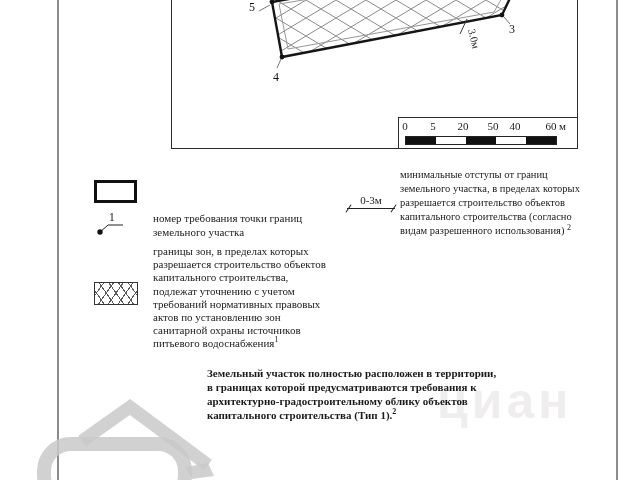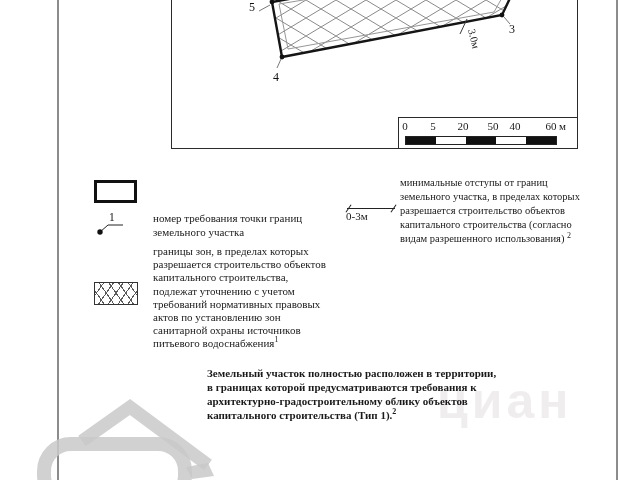--- a/index.html
+++ b/index.html
@@ -23,21 +23,21 @@
   .legend-heading{position:absolute;left:289px;top:155px;font-size:13px;font-weight:bold;}
   .sym-rect{position:absolute;left:94px;top:180px;width:37px;height:17px;
             border:3px solid #111;background:#fff;}
   .sym-point{position:absolute;left:88px;top:204px;}
   .sym-hatch{position:absolute;left:94px;top:282px;width:42px;height:21px;
              border:1px solid #333;background-color:#fff;
              background-image:
                repeating-linear-gradient(55deg,transparent 0 7px,#5a5a5a 7px 8px),
                repeating-linear-gradient(-55deg,transparent 0 7px,#5a5a5a 7px 8px);}
   .sym-dim{position:absolute;left:346px;top:194px;width:50px;}
-  .sym-dim .lbl{display:block;font-size:11px;margin-top:16px;}
+  .sym-dim .lbl{display:block;text-align:center;font-size:11px;}
   .sym-dim .dline{position:absolute;left:1px;right:1px;top:14px;border-top:1px solid #222;}
   .sym-dim .dtick{position:absolute;width:9px;height:1px;background:#222;
                   transform:rotate(-55deg);top:14px;}
   .txt{position:absolute;white-space:pre-line;z-index:2;}
   .t11{font-size:11px;line-height:13.2px;}
   .t105{font-size:10.5px;line-height:13.9px;}
   sup{font-size:8px;line-height:0;}
   .note{left:207px;top:366px;font-size:11px;line-height:14px;font-weight:bold;}
   .wm-cian{position:absolute;left:437px;top:372px;z-index:0;
            font-family:"Liberation Sans","DejaVu Sans",sans-serif;
@@ -126,21 +126,21 @@
 актов по установлению зон
 санитарной охраны источников
 питьевого водоснабжения</span><sup>1</sup></div>
 
   <div class="sym-dim">
     <span class="lbl">0-3м</span>
     <span class="dline"></span>
     <span class="dtick" style="left:-2px"></span>
     <span class="dtick" style="left:43px"></span>
   </div>
-  <div class="txt t105" style="left:400px;top:176px"><span>минимальные отступы от границ
+  <div class="txt t105" style="left:400px;top:168px"><span>минимальные отступы от границ
 земельного участка, в пределах которых
 разрешается строительство объектов
 капитального строительства (согласно
 видам разрешенного использования)</span> <sup>2</sup></div>
 
   <div class="txt note"><span>Земельный участок полностью расположен в территории,
 в границах которой предусматриваются требования к
 архитектурно-градостроительному облику объектов
 капитального строительства (Тип 1).</span><sup>2</sup></div>
 

